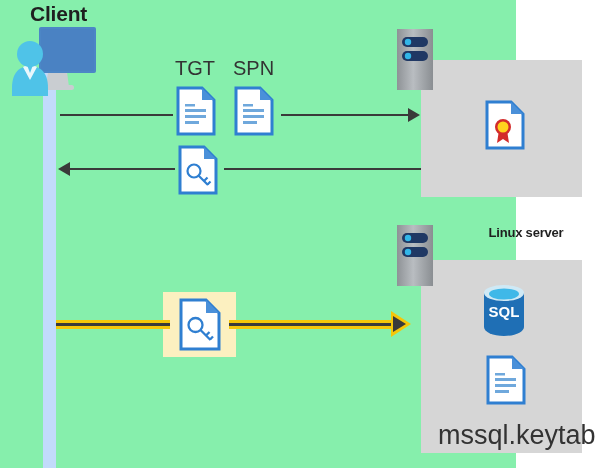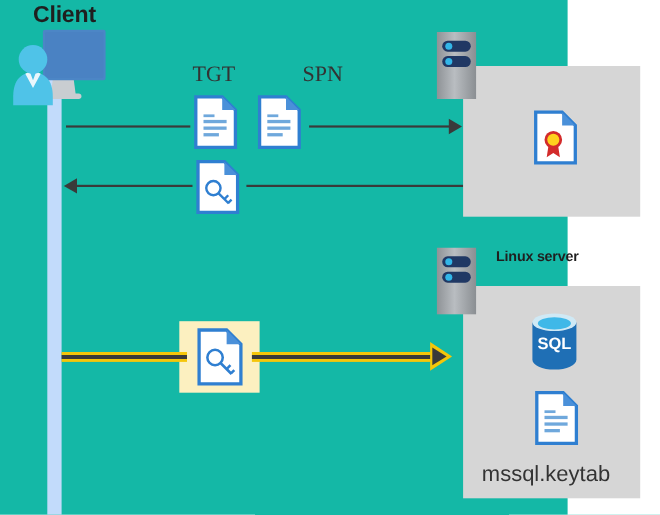--- a/index.html
+++ b/index.html
@@ -2,21 +2,21 @@
 <html><head>
 <meta charset="utf-8">
 <style>
   html,body{margin:0;padding:0;}
   body{
     width:600px;height:468px;
     background:#ffffff;
     font-family:"Liberation Sans", sans-serif;
     overflow:hidden;
   }
-  #stage{position:relative;width:516px;height:468px;background:#14b8a6;}
+  #stage{position:relative;width:516px;height:468px;background:#86efac;text-align:center;}
 
   
   .lifeline{
     position:absolute;
     left:43px; top:68px; width:13px; height:400px;
     background:#c2dbfb;
   }
 
   
   .title{
@@ -78,29 +78,29 @@
   
   .highlight{
     position:absolute;left:163px;top:292px;width:73px;height:65px;
     background:#fcf0c0;
   }
 
   
   .doclabel{
     position:absolute;
     font-size:20px;color:#333;
-    font-family:Liberation Serif, serif;
+    font-family:Liberation Sans, sans-serif;
   }
   .lbl-tgt{left:175px;top:57px;}
-  .lbl-spn{left:233px;top:57px;margin-left:42px;}
+  .lbl-spn{left:233px;top:57px;}
 
   
   .caption{
     position:absolute;
-    font-size:20px;color:#333;
+    font-size:27px;color:#333;
     left:438px;top:420px;
   }
 
   
   .icon{position:absolute;}
   .doc-tgt{left:176px;top:86px;width:40px;height:50px;}
   .doc-spn{left:234px;top:86px;width:40px;height:50px;}
   .doc-key-top{left:178px;top:145px;width:40px;height:50px;}
   .doc-key-mid{left:179px;top:298px;width:42px;height:53px;}
   .doc-cert{left:485px;top:100px;width:40px;height:50px;}

